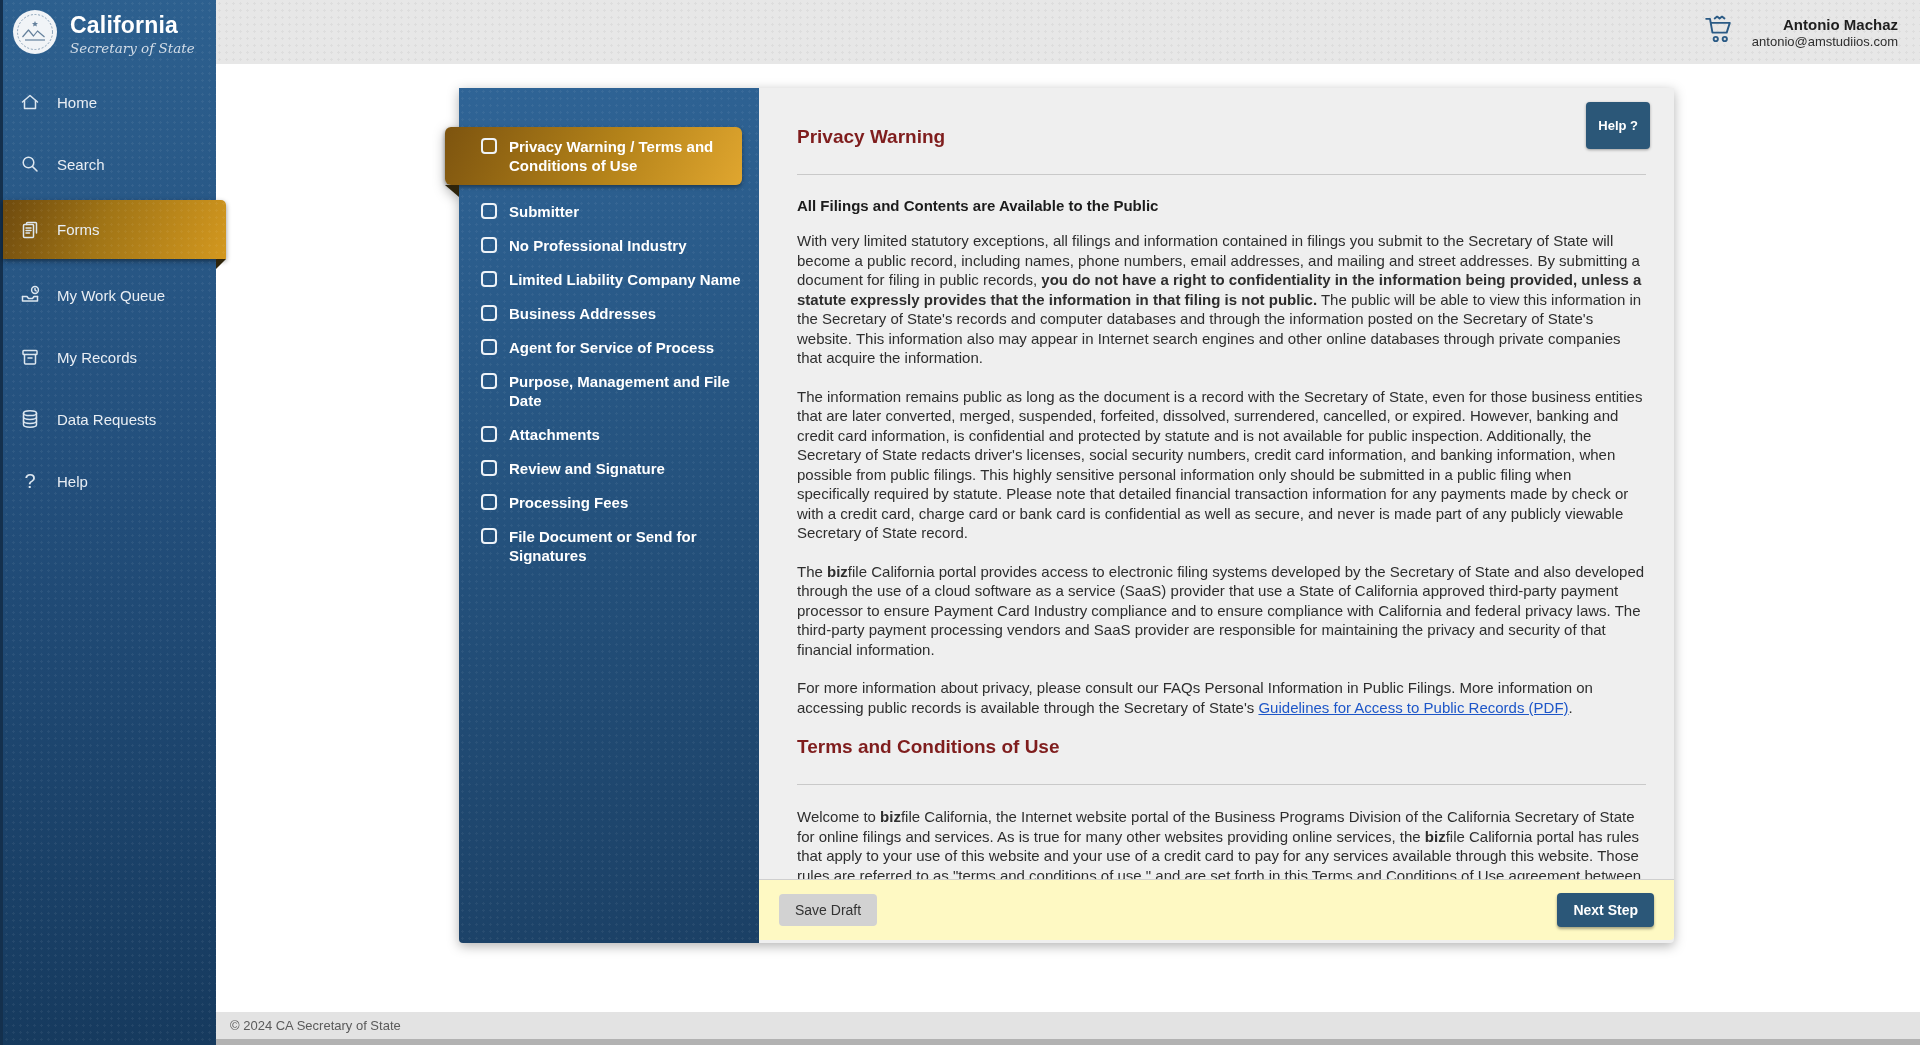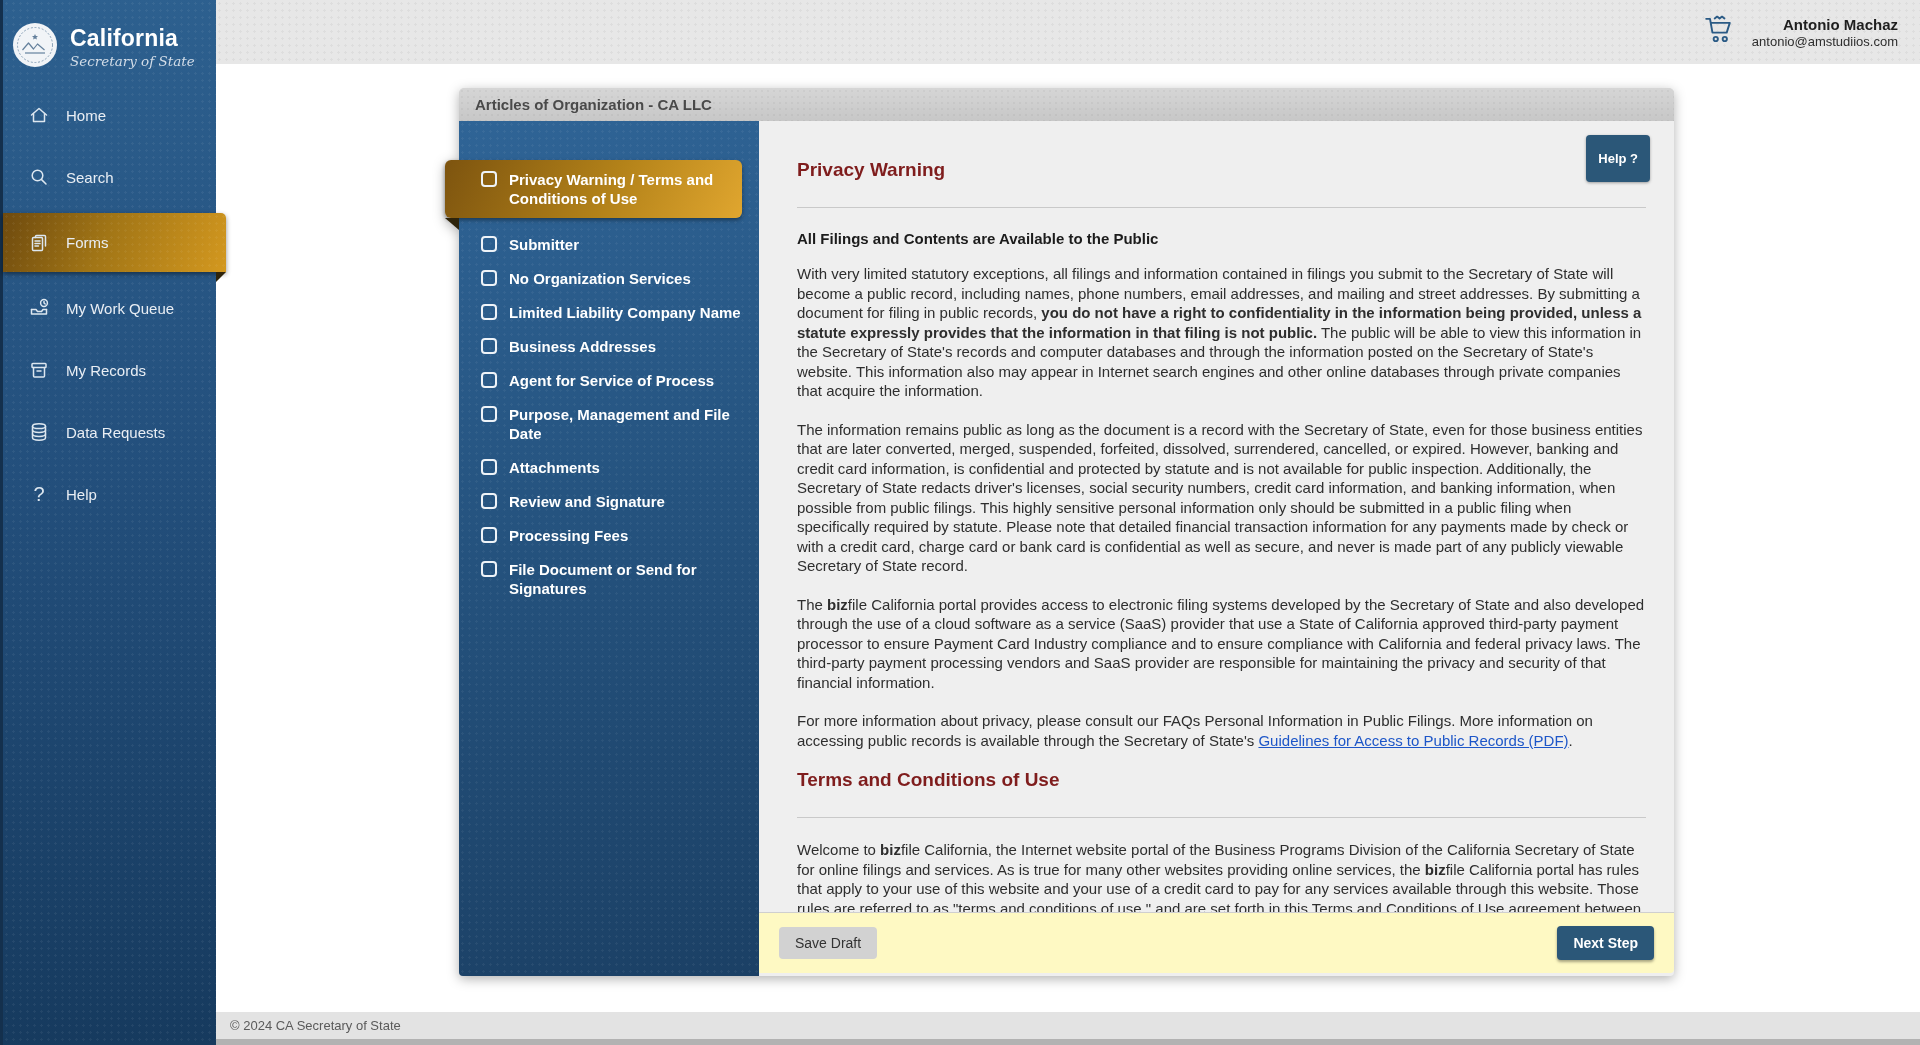--- a/index.html
+++ b/index.html
@@ -12,28 +12,28 @@
 
   
   .sidebar {
     position:absolute; left:0; top:0; width:216px; height:1045px; z-index:5;
     background:
       radial-gradient(rgba(255,255,255,.055) 1px, transparent 1.3px),
       linear-gradient(178deg,#2d608f 0%, #234f7c 45%, #163a5e 100%);
     background-size:7px 7px, 100% 100%;
     border-left:3px solid #14304d;
   }
-  .logo { display:flex; align-items:center; gap:12px; padding:22px 10px 9px 9px; }
+  .logo { display:flex; align-items:center; gap:12px; padding:9px 10px 9px 9px; }
   .brand-name { color:#fff; font-size:23px; font-weight:bold; letter-spacing:.2px; }
   .brand-tag { color:#d3dde8; font-size:13.5px; font-style:italic;
                font-family:"DejaVu Serif","Liberation Serif",serif; margin-top:1px; }
   .nav { margin-top:8px; }
   .nav-item {
     height:52px; display:flex; align-items:center; gap:15px;
-    padding-left:24px; margin-bottom:10px;
+    padding-left:15px; margin-bottom:10px;
     color:#e9eef4; font-size:15px; cursor:pointer;
   }
   .nav-item.active {
     height:59px; margin-right:-10px; position:relative;
     background:
       radial-gradient(rgba(255,255,255,.05) 1px, transparent 1.3px),
       linear-gradient(113deg,#6e4a0e 0%, #a17516 45%, #d3981f 100%);
     background-size:7px 7px, 100% 100%;
     border-radius:0 5px 0 0;
     box-shadow:0 2px 5px rgba(0,0,0,.45);
@@ -243,35 +243,34 @@
         </svg>
     </span>
   </div>
   <div class="userbox">
     <div class="uname">Antonio Machaz</div>
     <div class="uemail">antonio@amstudiios.com</div>
   </div>
 </header>
 
 <section class="form-card">
-  <div class="form-header">Articles of Organization - CA LLC</div>
   <div class="form-body">
 
     <div class="steps-panel">
       <div class="step active">
         <span class="cb"></span>
         <span>Privacy Warning / Terms and Conditions of Use</span>
       </div>
       <div class="step">
         <span class="cb"></span>
         <span>Submitter</span>
       </div>
       <div class="step">
         <span class="cb"></span>
-        <span>No Organization Services</span>
+        <span>No Professional Industry</span>
       </div>
       <div class="step">
         <span class="cb"></span>
         <span>Limited Liability Company Name</span>
       </div>
       <div class="step">
         <span class="cb"></span>
         <span>Business Addresses</span>
       </div>
       <div class="step">

